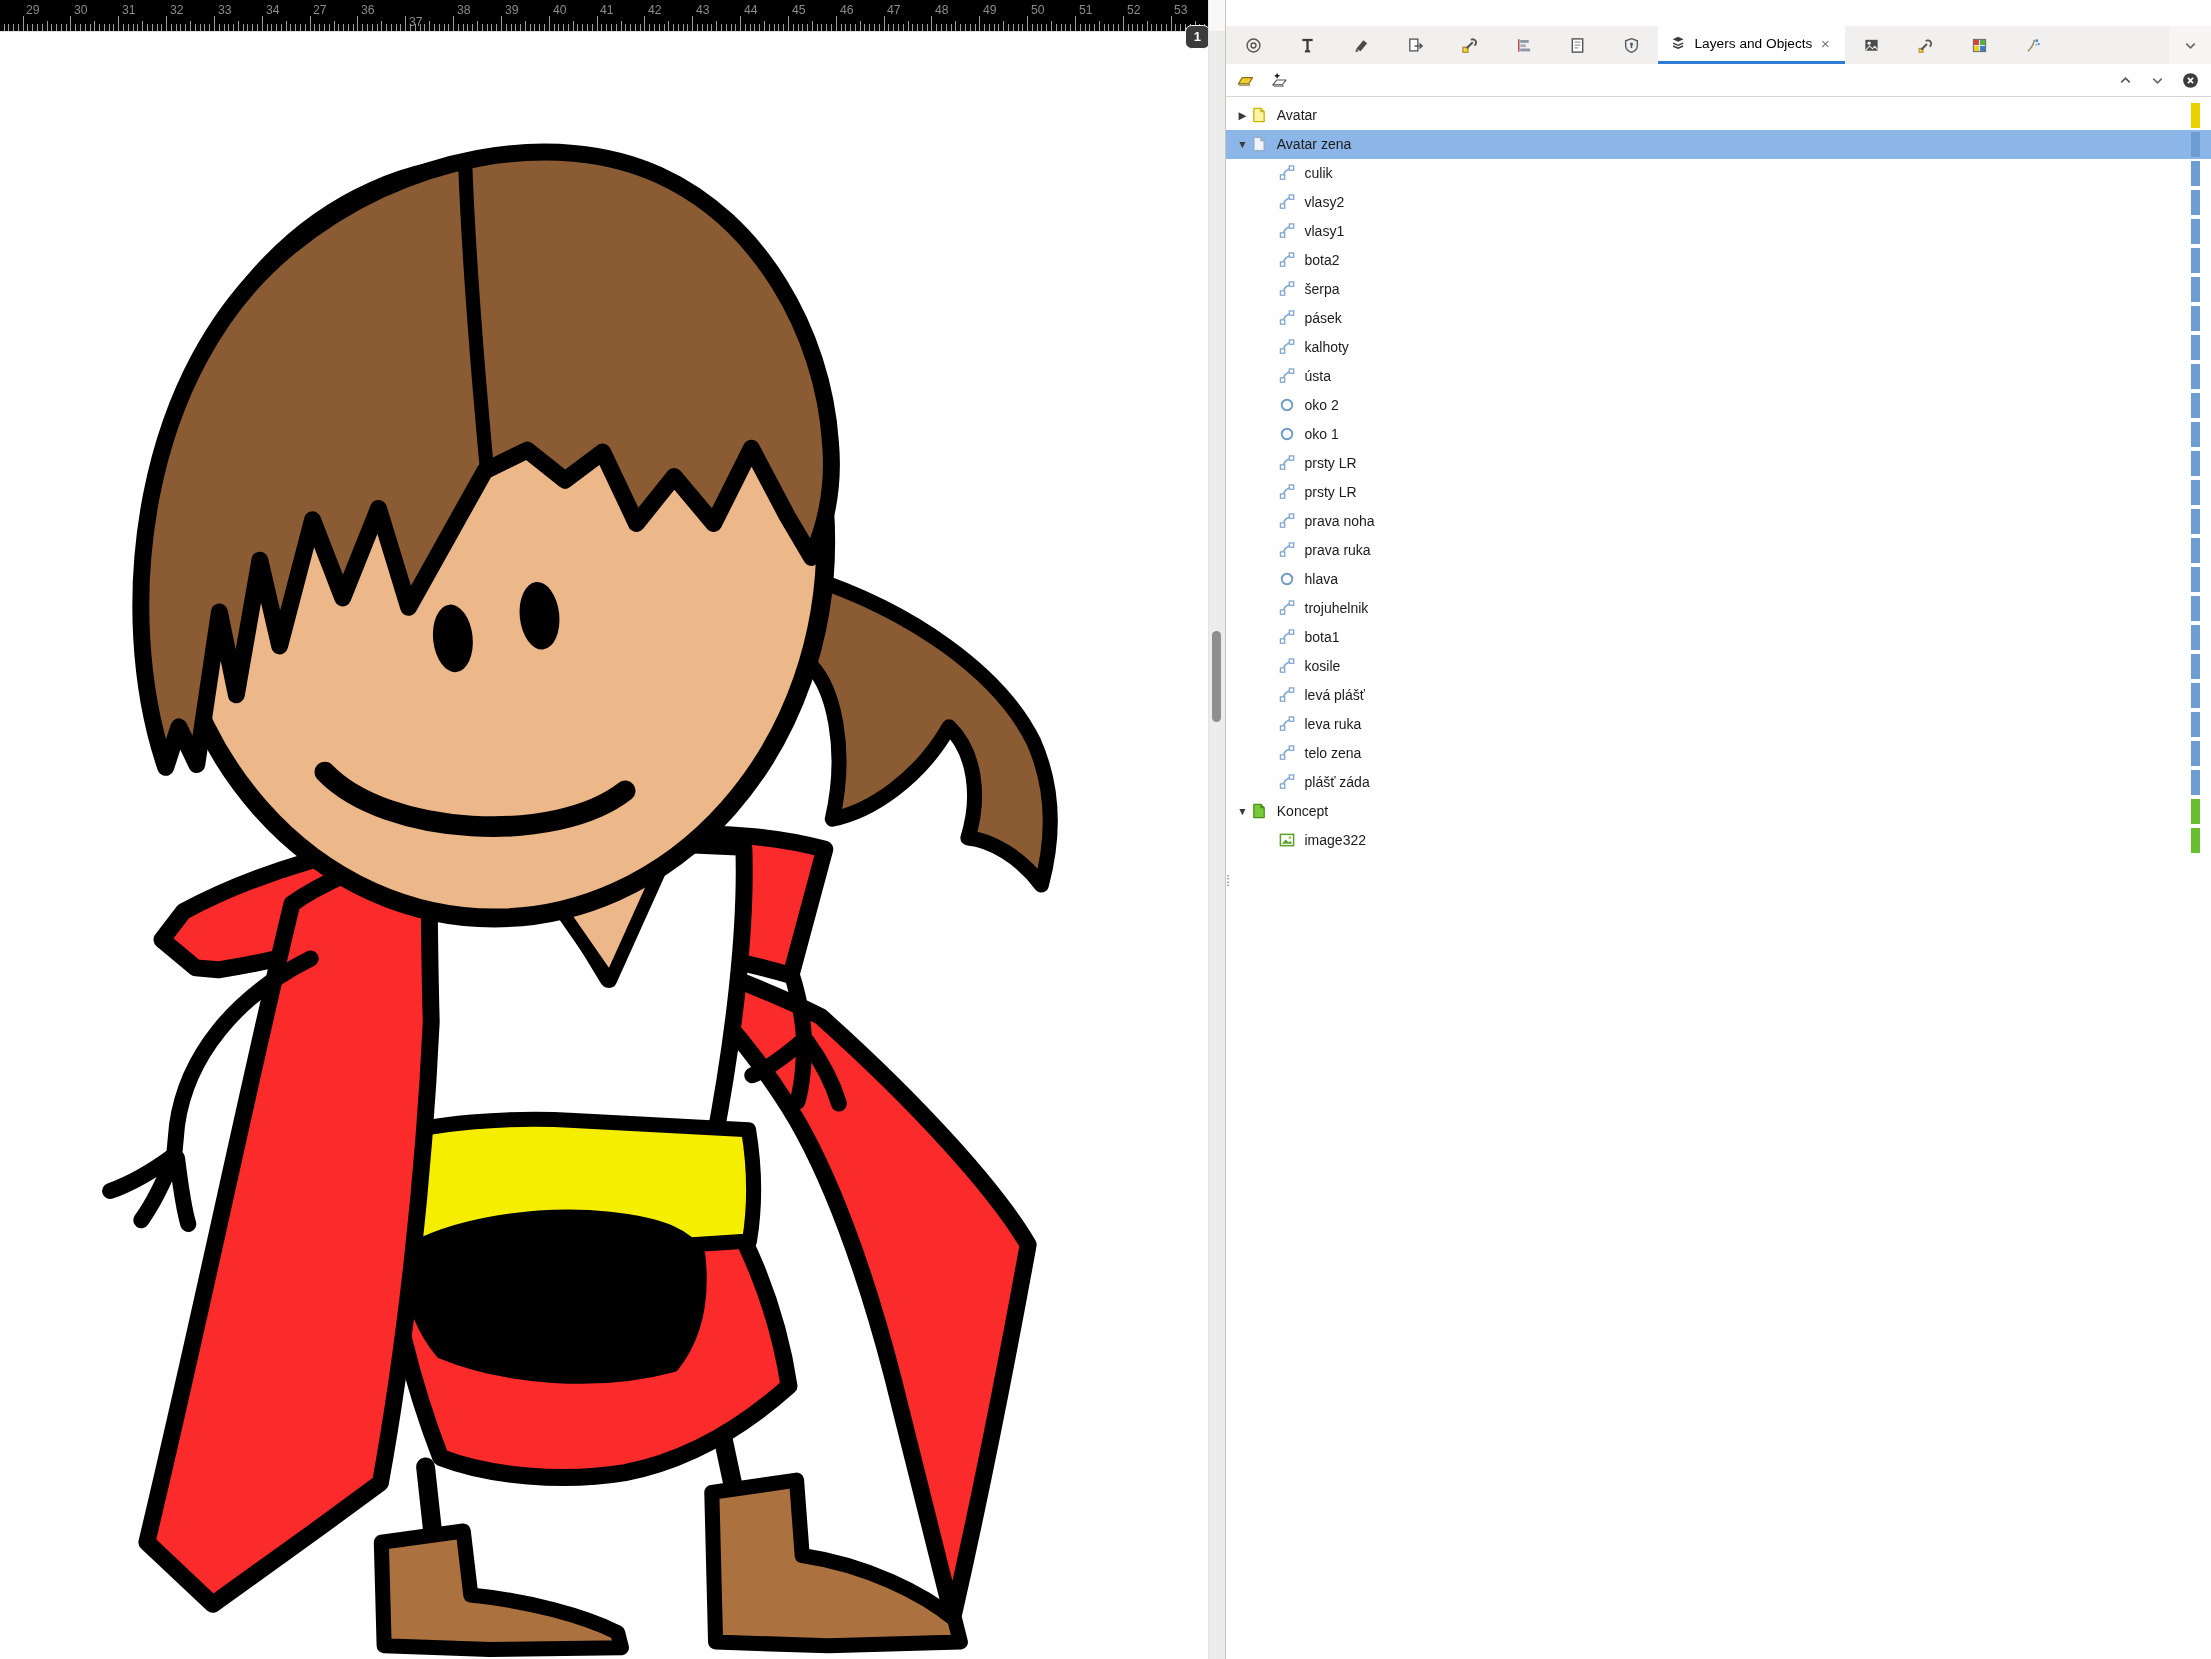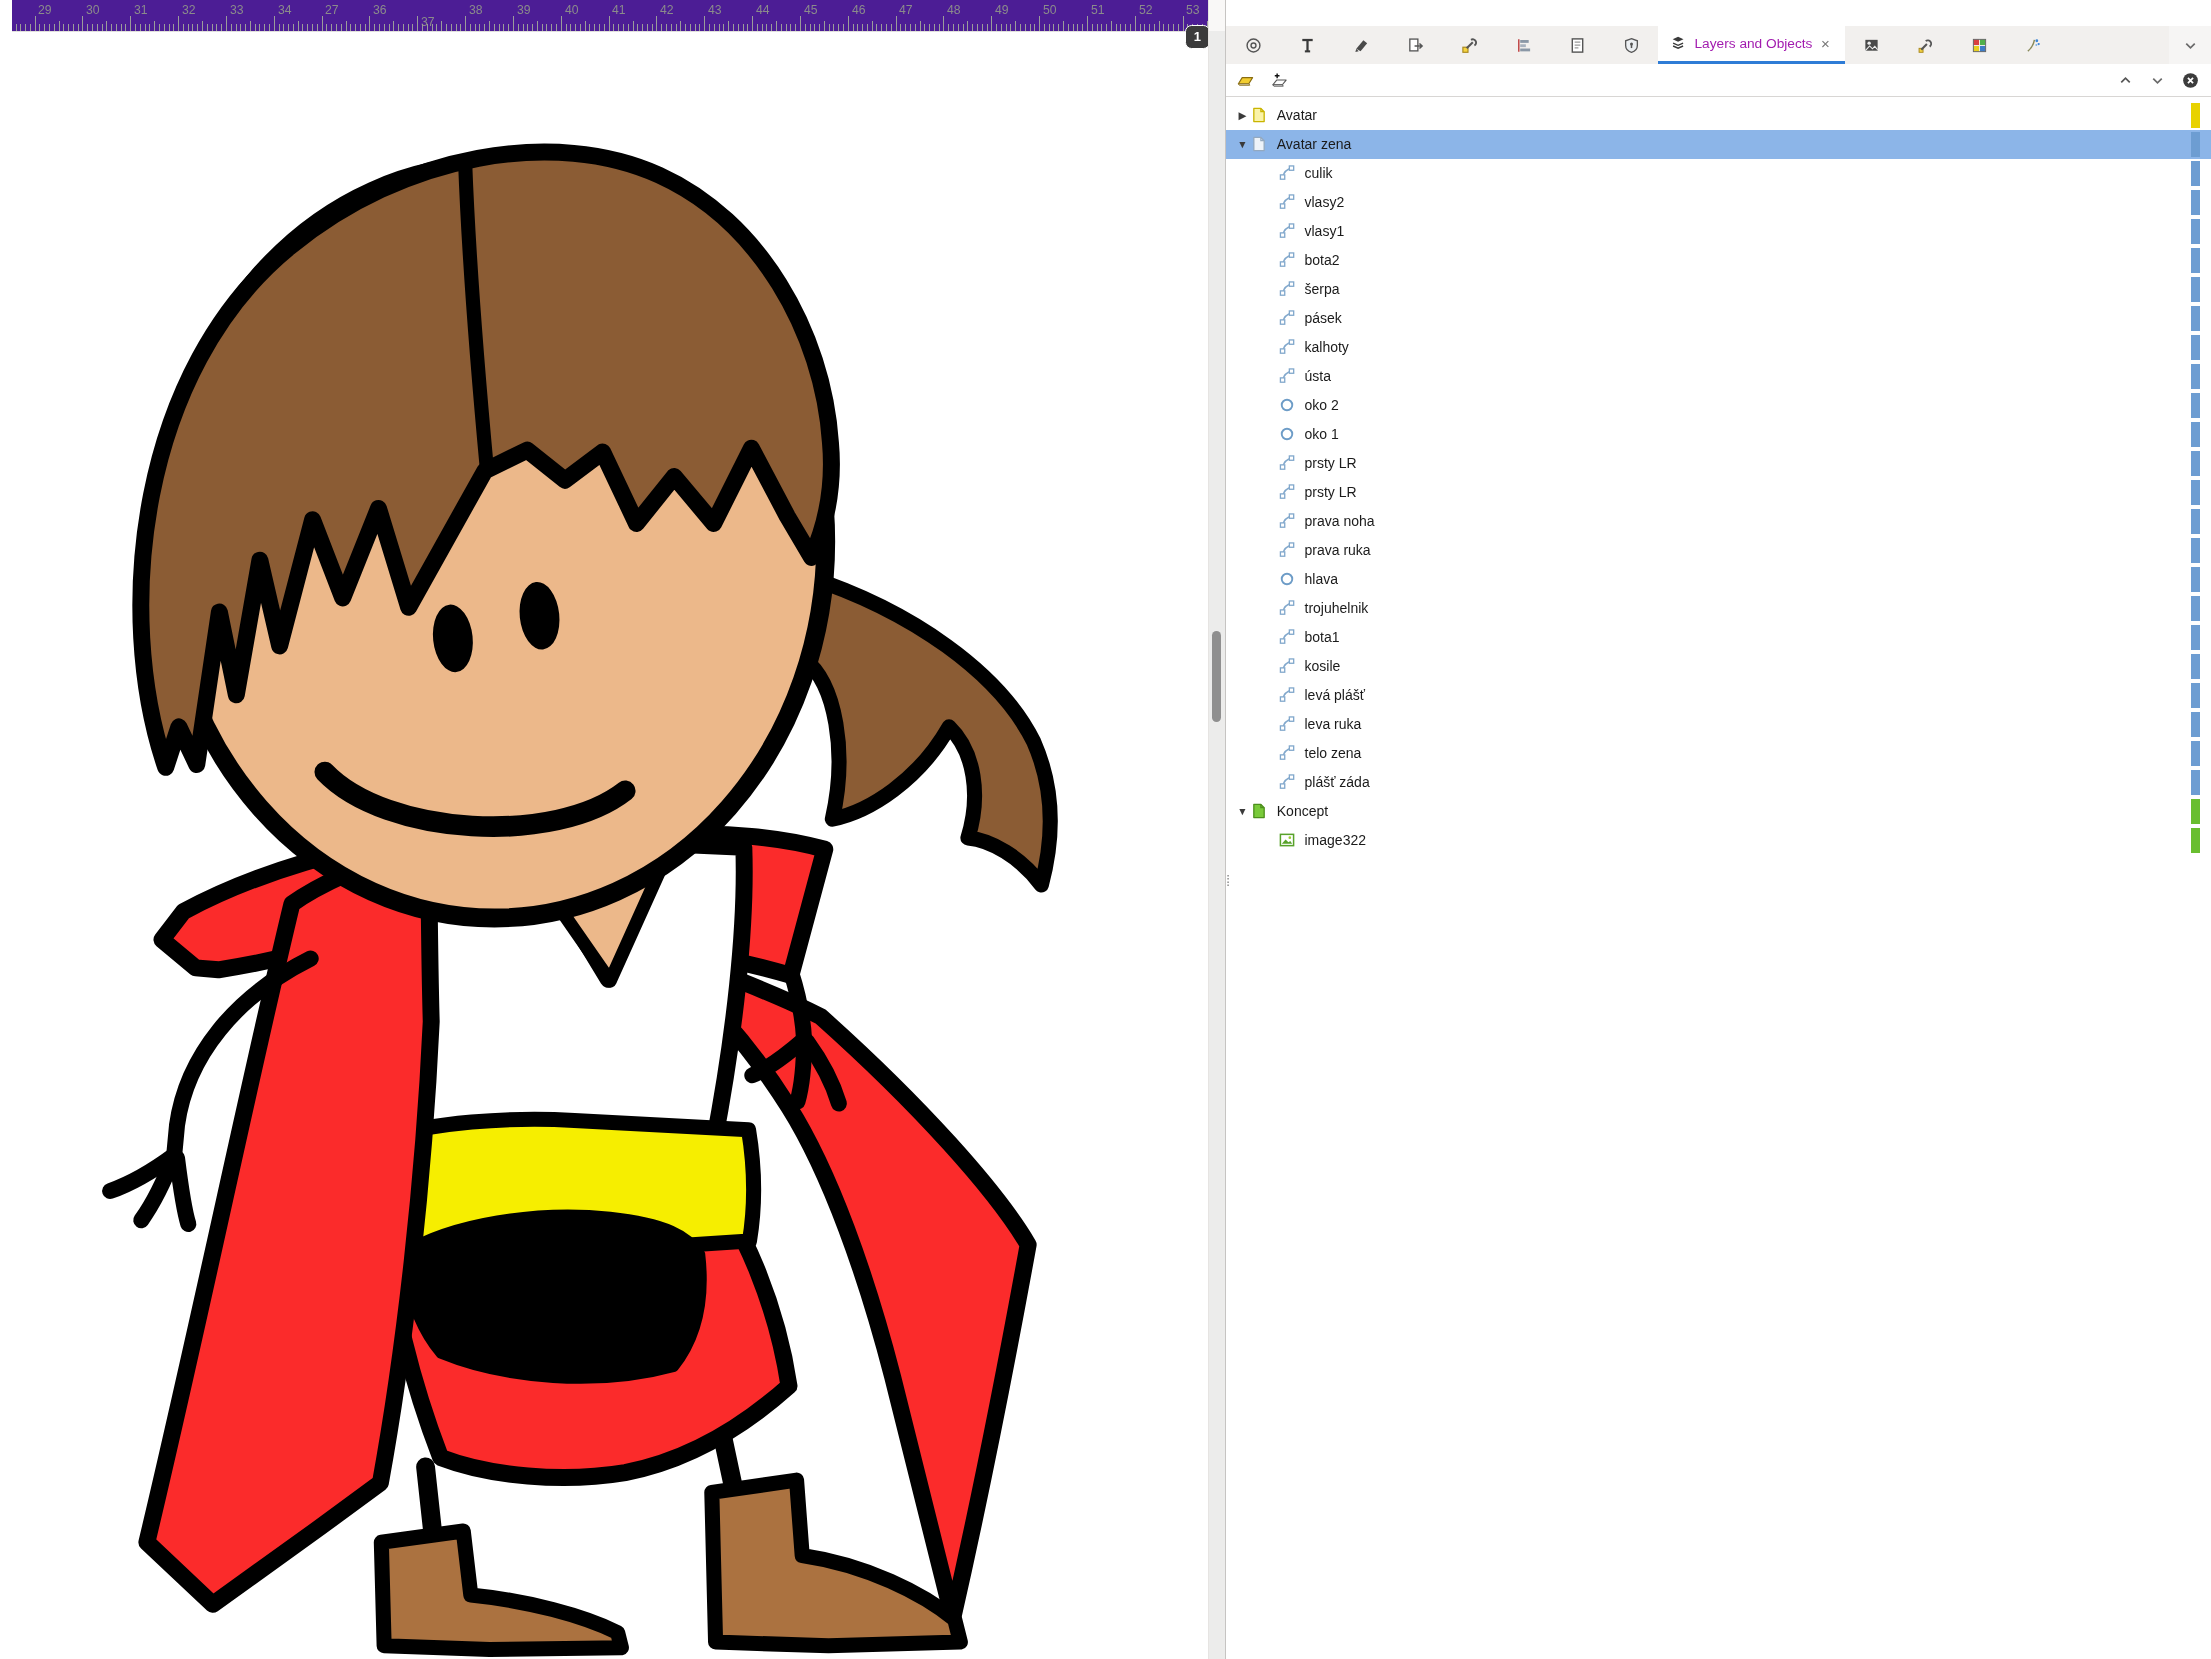--- a/index.html
+++ b/index.html
@@ -3,21 +3,21 @@
 <meta charset="utf-8">
 <style>
   html,body{margin:0;padding:0;}
   body{width:2212px;height:1659px;overflow:hidden;background:#fff;
        font-family:"Liberation Sans",sans-serif;}
   #app{display:flex;width:2212px;height:1659px;}
 
   
   .canvas-col{position:relative;flex:0 0 1208px;height:100%;background:#fff;overflow:hidden;}
   #scene{position:absolute;left:0;top:0;}
-  .ruler{position:absolute;left:12px;top:0;width:1208px;height:31px;background:#4c1d95;
+  .ruler{position:absolute;left:0;top:0;width:1208px;height:31px;background:#000000;
          border-bottom:0.9px solid #e2e0de;overflow:hidden;z-index:4;}
   .tick{position:absolute;bottom:0;width:0.9px;background:#9b9b9b;}
   .rnum{position:absolute;top:2.8px;font-size:12.2px;color:#8b8b8b;}
   .page-badge{position:absolute;left:1185px;top:24.5px;width:24.5px;height:24.5px;background:#3b3b3b;
       border:1.9px solid #fff;border-radius:6.6px;color:#fff;font-weight:bold;font-size:13px;
       display:flex;align-items:center;justify-content:center;z-index:6;box-sizing:border-box;}
 
   
   .vscroll{flex:0 0 16px;position:relative;
       background:linear-gradient(#f9f8f7 0 31px,#ececeb 31px 100%);
@@ -26,21 +26,21 @@
 
   
   .panel{flex:1;background:#fff;border-left:0.9px solid #c6c4c2;display:flex;flex-direction:column;
          position:relative;padding-top:26px;box-sizing:border-box;}
   .tabbar{height:38px;background:#f2f0ee;display:flex;align-items:stretch;flex:0 0 auto;}
   .tabicons{display:flex;align-items:stretch;}
   .tabbtn{width:54px;display:flex;align-items:center;justify-content:center;}
   .tabbtn svg{display:block;}
   .tab-active{background:#fff;display:flex;align-items:center;gap:8.5px;padding:0 15px 0 13px;
       border-bottom:3.8px solid #2e7cd6;box-sizing:border-box;}
-  .tab-label{font-size:13.7px;color:#a21caf;white-space:nowrap;}
+  .tab-label{font-size:13.7px;color:#000000;white-space:nowrap;}
   .tab-close{color:#777;font-size:15px;line-height:1;}
   .spacer{flex:1;}
   .overflow-btn{width:43px;display:flex;align-items:center;justify-content:center;background:#f6f5f4;}
 
   .ptoolbar{height:32px;display:flex;align-items:center;padding:0 11.3px 0 9.4px;gap:13px;
       background:#fff;flex:0 0 auto;}
   .tbtn{width:21px;height:21px;display:flex;align-items:center;justify-content:center;}
   .tb-right{display:flex;align-items:center;gap:11.3px;}
 
   .tree{flex:1;border-top:0.9px solid #d8d6d4;position:relative;padding-top:3.8px;overflow:hidden;}

